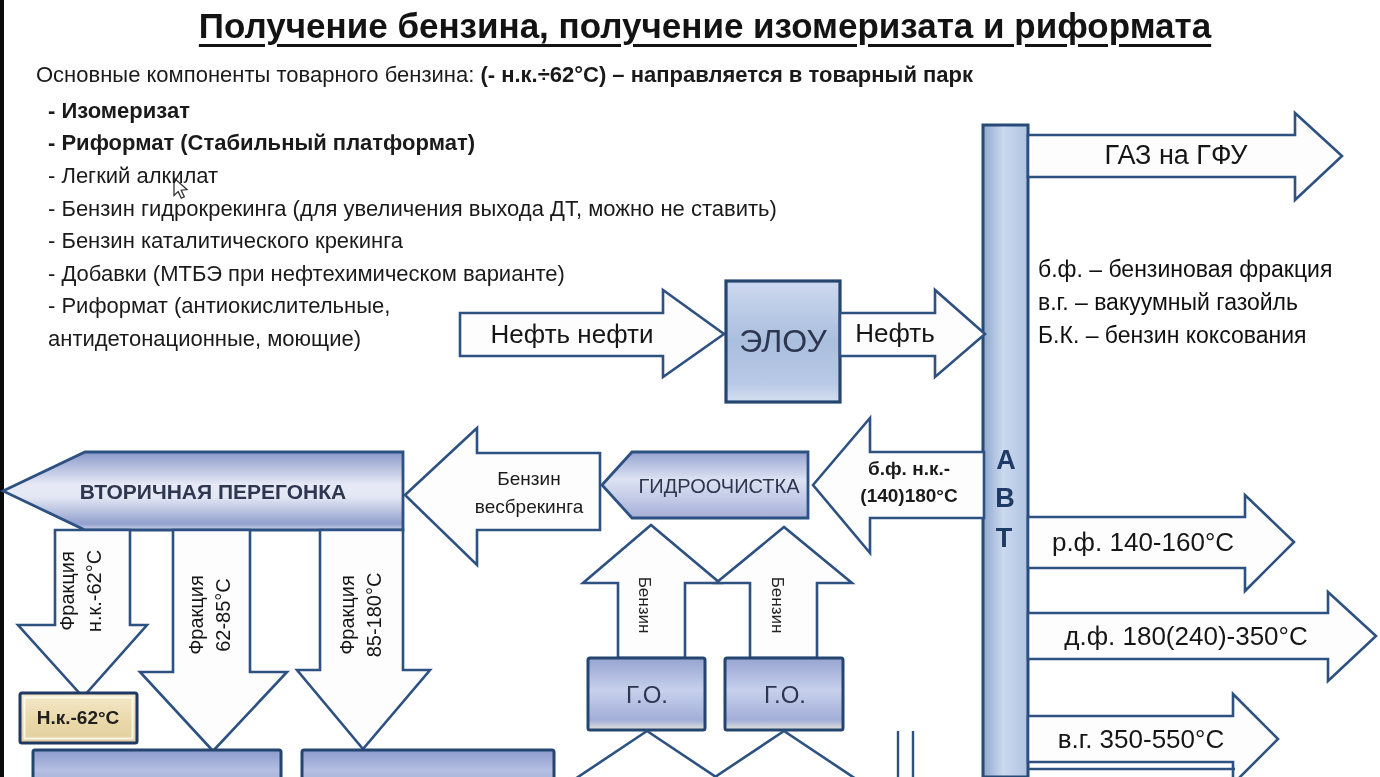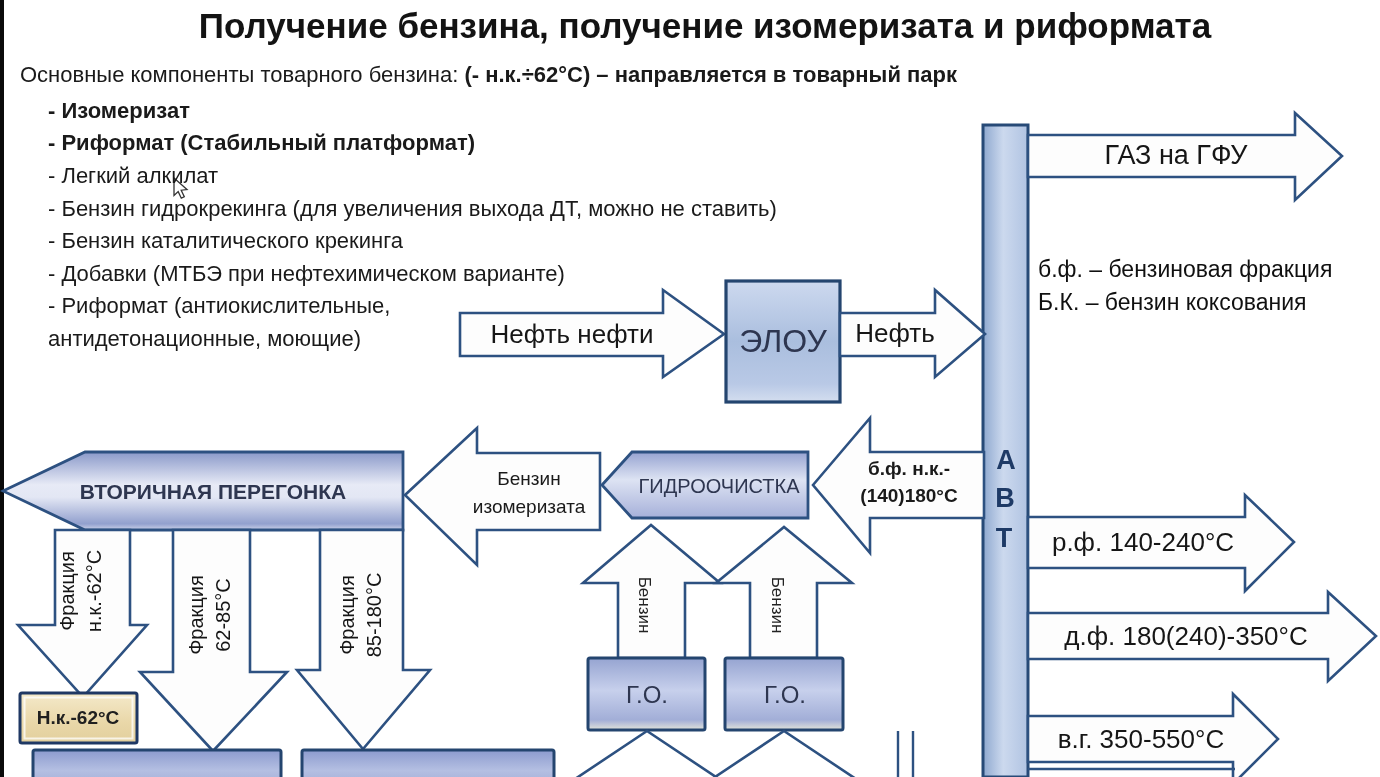--- a/index.html
+++ b/index.html
@@ -7,24 +7,24 @@
     width:1380px;height:777px;position:relative;overflow:hidden;
     background:#ffffff;
     font-family:"Liberation Sans","DejaVu Sans",sans-serif;
     color:#1a1a1a;
   }
   .abs{position:absolute;}
   #edge-strip{left:0;top:0;width:4px;height:777px;background:#0a0a0a;}
   #title{
     left:60px;right:30px;top:6px;text-align:center;
     font-size:35px;font-weight:bold;color:#131313;
-    text-decoration-thickness:2.5px;text-underline-offset:6px;
+    text-decoration:underline;text-decoration-thickness:2.5px;text-underline-offset:6px;
     white-space:nowrap;
   }
-  #intro{left:20px;top:62px;font-size:22px;white-space:nowrap;}
+  #intro{left:36px;top:62px;font-size:22px;white-space:nowrap;}
   #intro .b{font-weight:bold;}
   .li{left:48px;font-size:22px;white-space:nowrap;height:30px;}
   .li.bold{font-weight:bold;}
   .lbl{white-space:nowrap;transform:translate(-50%,-50%);text-align:center;}
   .flow-lbl{font-size:26px;color:#161616;}
   .box-lbl{color:#2e3650;}
   .legend{left:1038px;top:253px;font-size:23px;line-height:33px;color:#101010;white-space:nowrap;}
   .avt-letter{font-size:27px;font-weight:600;color:#1e3a66;}
   .vert-ccw{transform:translate(-50%,-50%) rotate(-90deg);}
   .vert-cw{transform:translate(-50%,-50%) rotate(90deg);}
@@ -130,46 +130,47 @@
 <div class="abs li bold" style="top:130px">- Риформат (Стабильный платформат)</div>
 <div class="abs li" style="top:163px">- Легкий алкилат</div>
 <div class="abs li" style="top:196px">- Бензин гидрокрекинга (для увеличения выхода ДТ, можно не ставить)</div>
 <div class="abs li" style="top:228px">- Бензин каталитического крекинга</div>
 <div class="abs li" style="top:261px">- Добавки (МТБЭ при нефтехимическом варианте)</div>
 <div class="abs li" style="top:293px">- Риформат (антиокислительные,</div>
 <div class="abs li" style="top:326px">антидетонационные, моющие)</div>
 
 <div class="abs legend">
   <div>б.ф. – бензиновая фракция</div>
+  <div>в.г. – вакуумный газойль</div>
   <div>Б.К. – бензин коксования</div>
 </div>
 
 <div class="abs lbl flow-lbl" style="left:572px;top:334px">Нефть нефти</div>
 <div class="abs lbl box-lbl" style="left:783px;top:341px;font-size:32px">ЭЛОУ</div>
 <div class="abs lbl flow-lbl" style="left:895px;top:333px">Нефть</div>
 <div class="abs lbl flow-lbl" style="left:1176px;top:155px;font-size:27px">ГАЗ на ГФУ</div>
 
 <div class="abs lbl avt-letter" style="left:1006px;top:460px">А</div>
 <div class="abs lbl avt-letter" style="left:1005px;top:498px">В</div>
 <div class="abs lbl avt-letter" style="left:1004px;top:538px">Т</div>
 
-<div class="abs lbl flow-lbl" style="left:1143px;top:542px">р.ф. 140-240°С</div>
+<div class="abs lbl flow-lbl" style="left:1143px;top:542px">р.ф. 140-160°С</div>
 <div class="abs lbl flow-lbl" style="left:1186px;top:636px">д.ф. 180(240)-350°С</div>
 <div class="abs lbl flow-lbl" style="left:1141px;top:739px">в.г. 350-550°С</div>
 
 <div class="abs lbl" style="left:909px;top:482px;font-size:19px;font-weight:bold;line-height:27px">
   <div>б.ф. н.к.-</div>
   <div>(140)180°С</div>
 </div>
 
 <div class="abs lbl box-lbl" style="left:719px;top:486px;font-size:20px">ГИДРООЧИСТКА</div>
 
 <div class="abs lbl" style="left:529px;top:493px;font-size:19px;line-height:28px">
   <div>Бензин</div>
-  <div>изомеризата</div>
+  <div>весбрекинга</div>
 </div>
 
 <div class="abs lbl box-lbl" style="left:213px;top:492px;font-size:21px;font-weight:600">ВТОРИЧНАЯ ПЕРЕГОНКА</div>
 
 <div class="abs frac vert-ccw" style="left:81px;top:591px">
   <div>Фракция</div>
   <div>н.к.-62°С</div>
 </div>
 <div class="abs frac vert-ccw" style="left:210px;top:615px">
   <div>Фракция</div>

